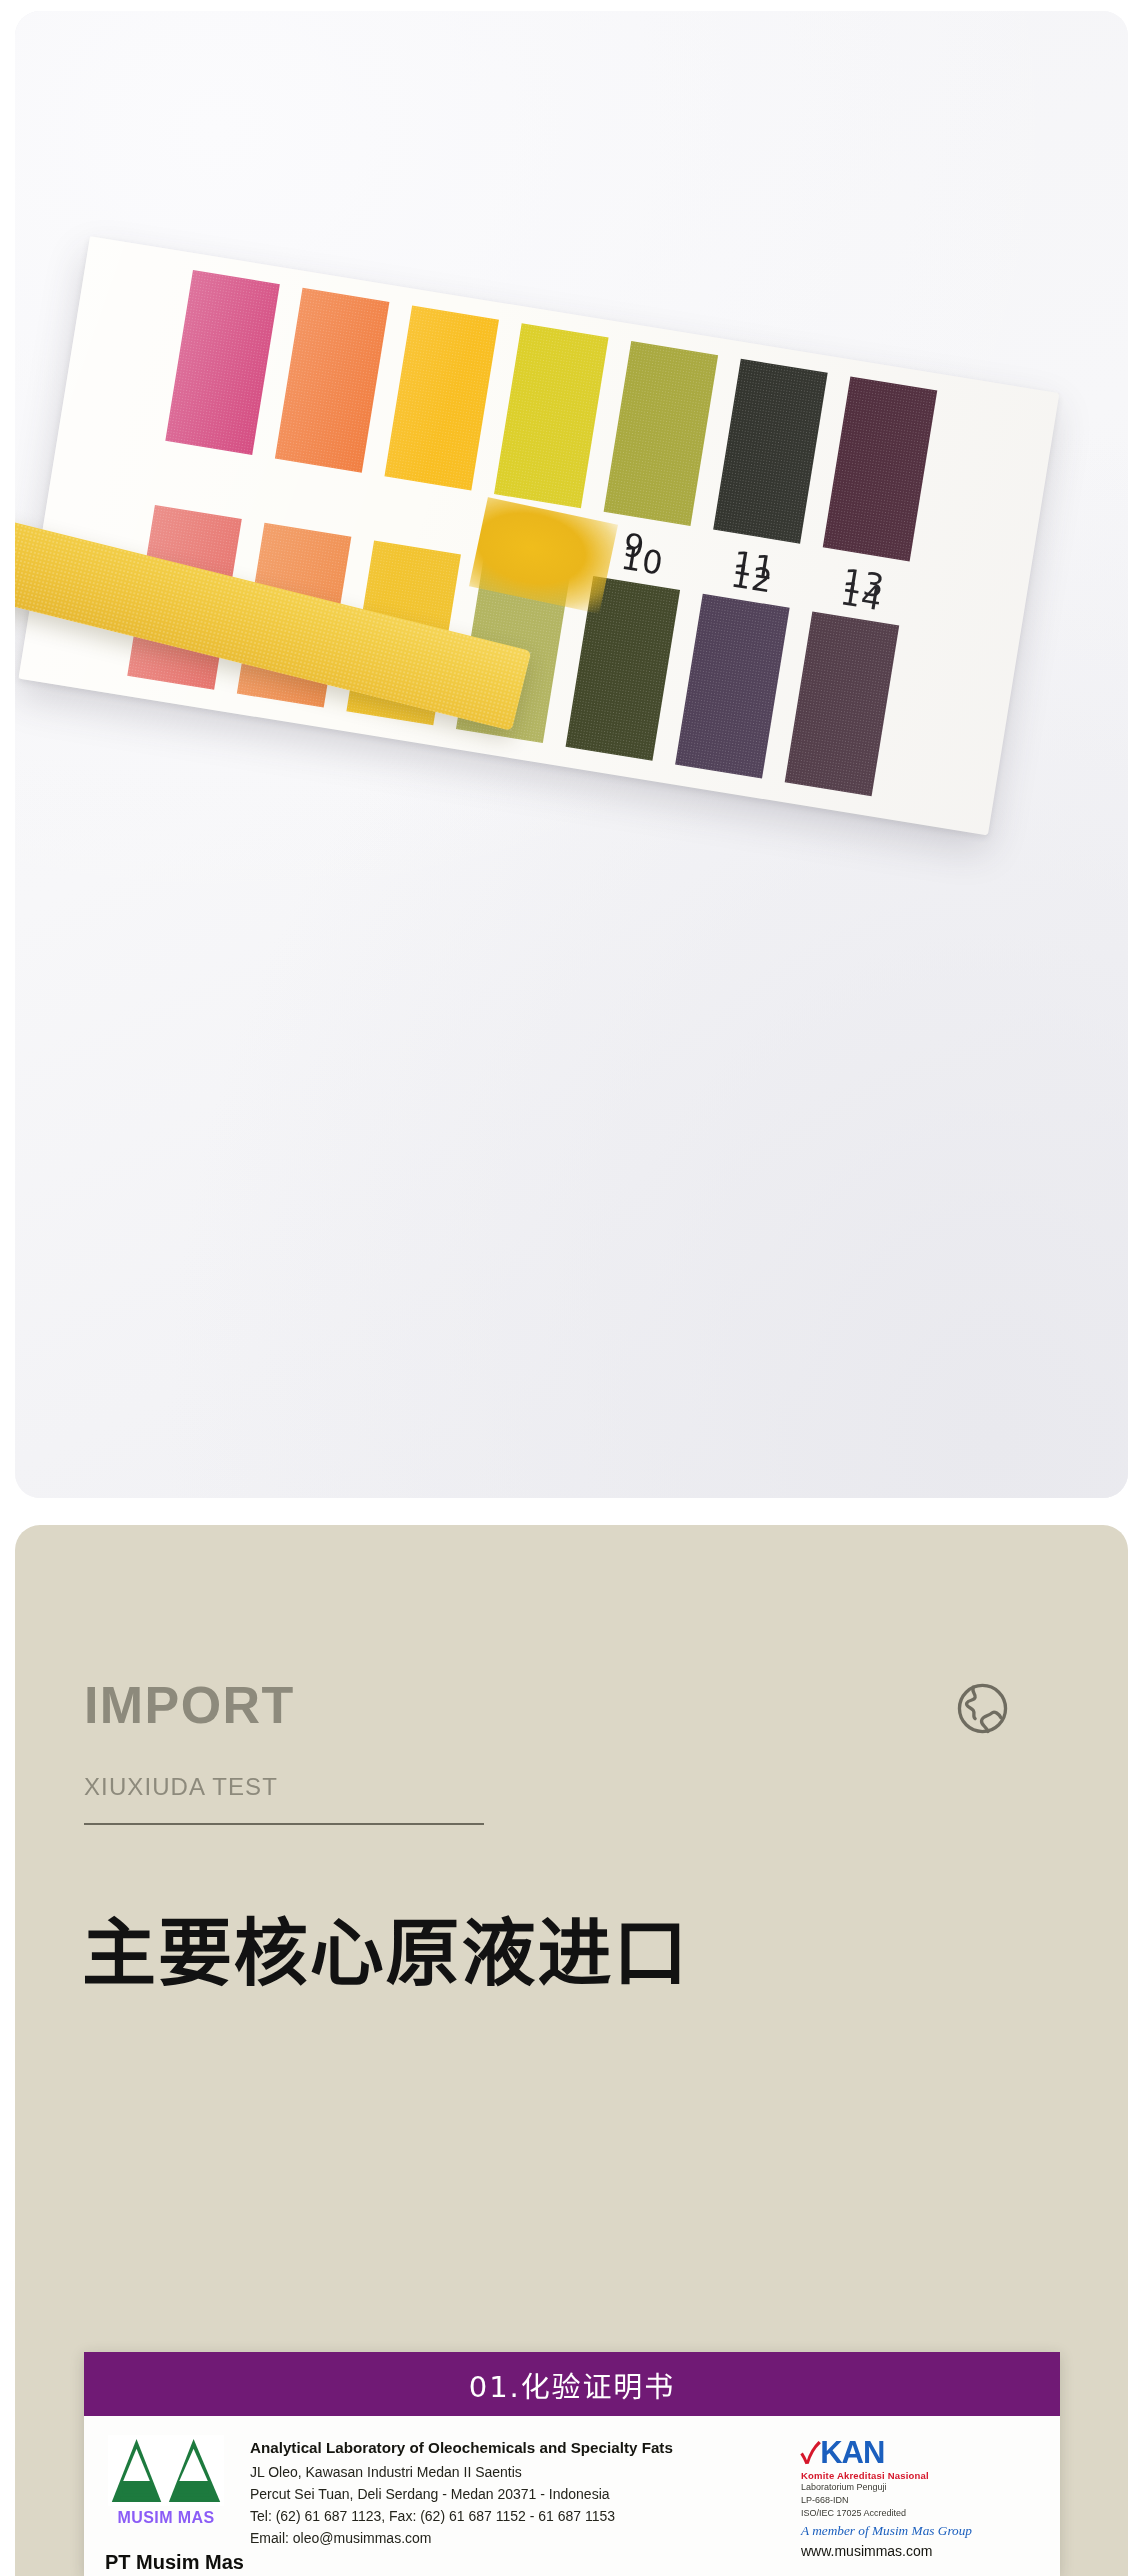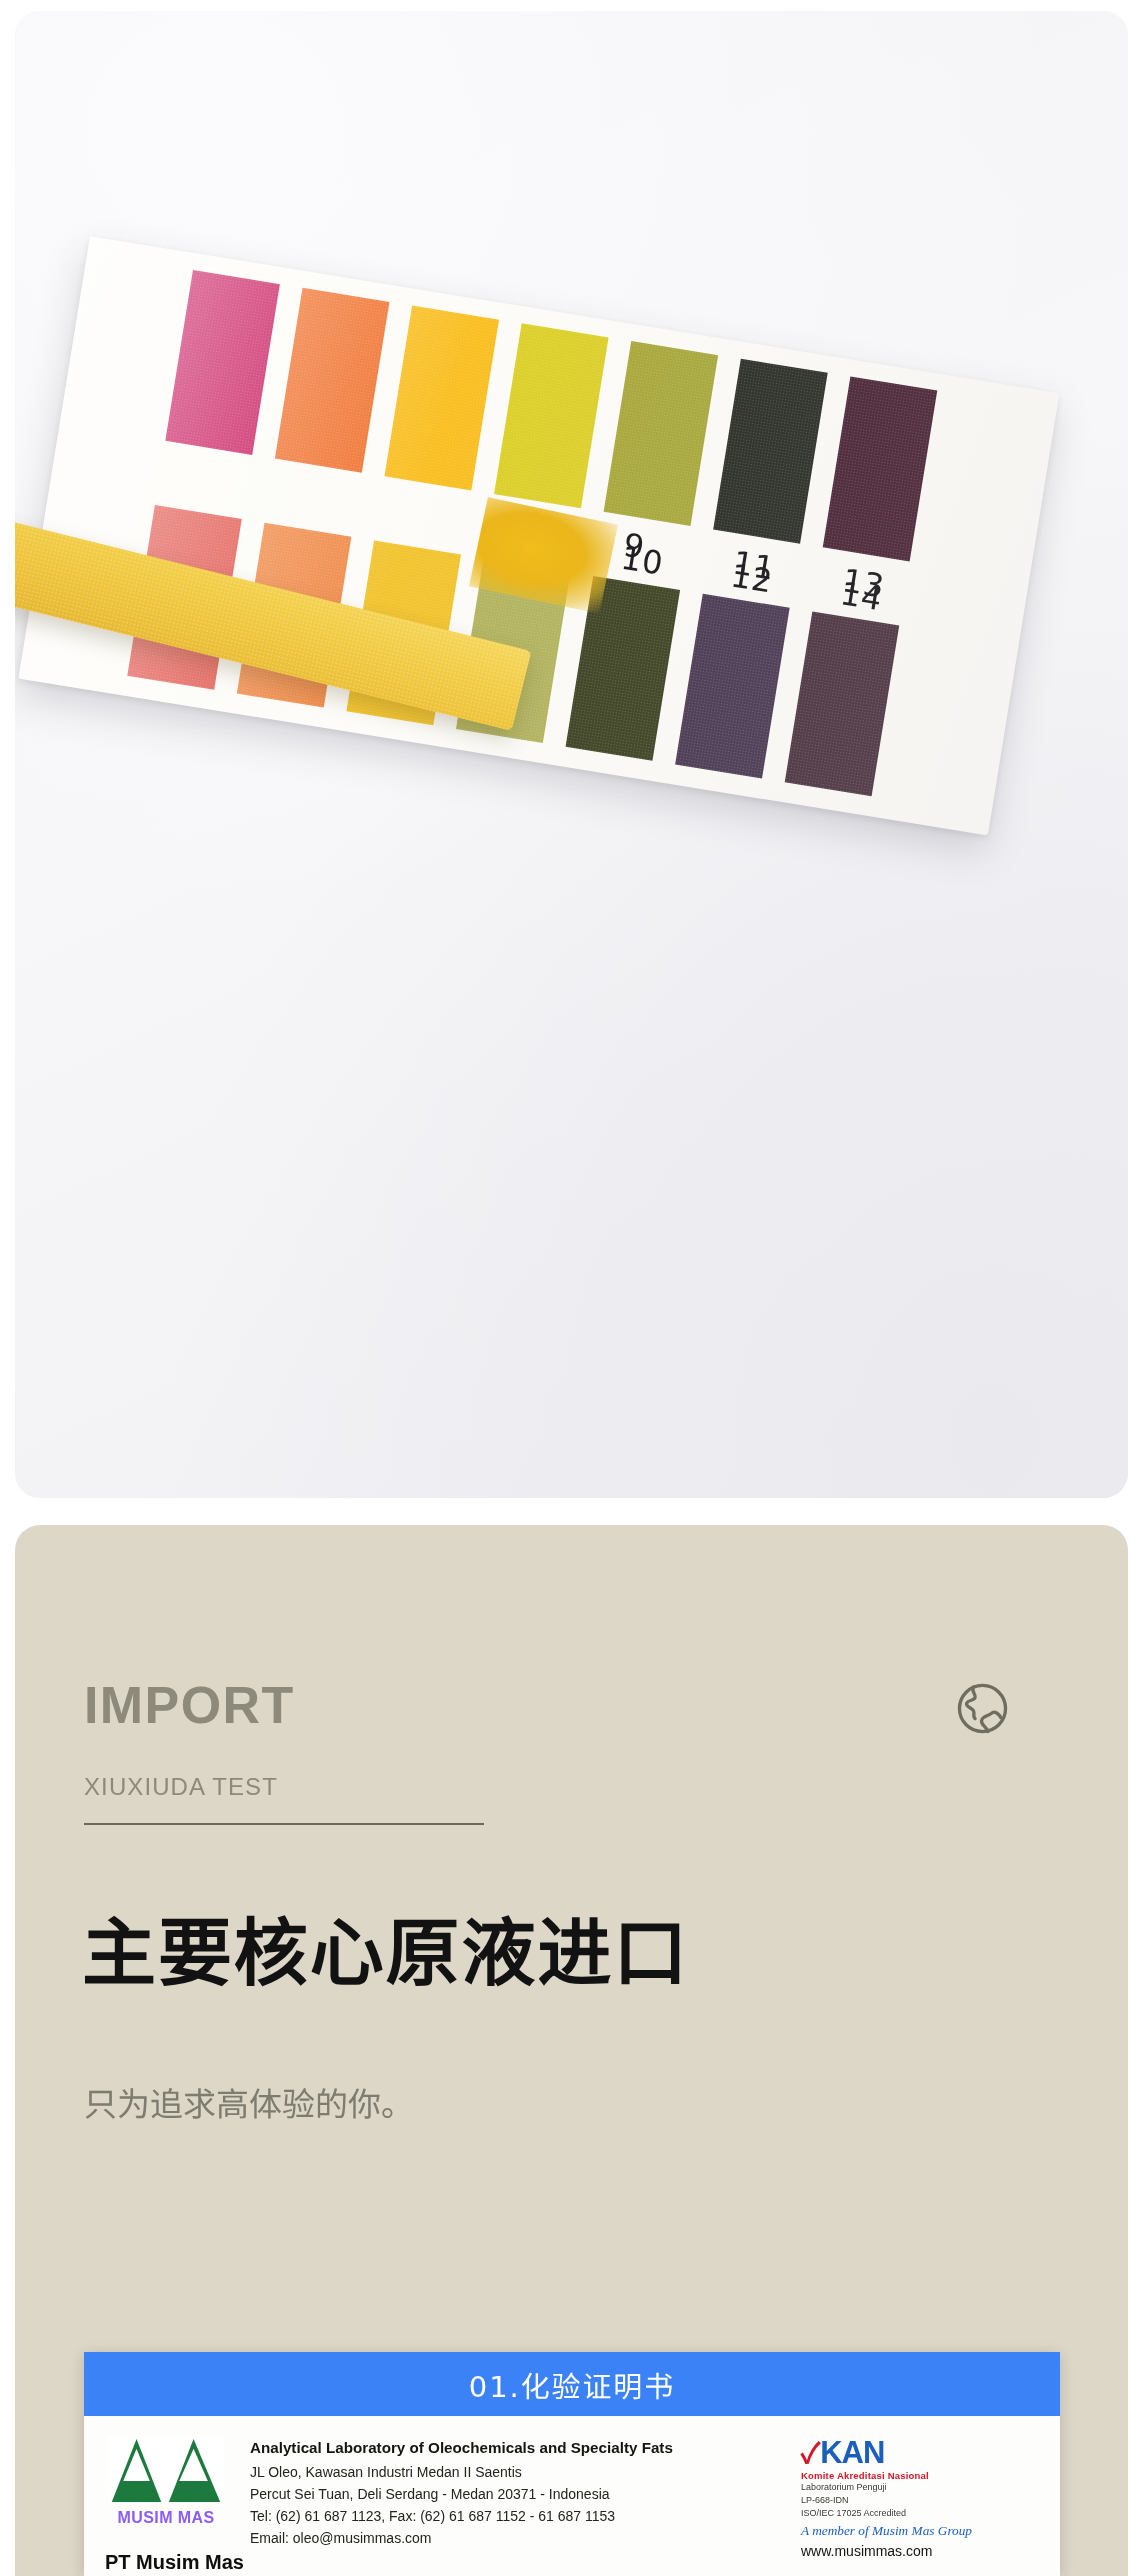--- a/index.html
+++ b/index.html
@@ -193,21 +193,21 @@
     left: 84px;
     top: 2352px;
     width: 976px;
     height: 224px;
     overflow: hidden;
     box-shadow: 0 2.9px 13.3px rgba(40,38,30,0.18);
   }
   .cert-header {
     width: 100%;
     height: 64px;
-    background: #3b82f6;
+    background: #701a75;
     display: flex;
     align-items: center;
     justify-content: center;
   }
   .cert-header-text {
     color: #ffffff;
     font-size: 29px;
     letter-spacing: 1.9px;
     font-family: "DejaVu Sans", "Liberation Sans", sans-serif;
   }
@@ -387,21 +387,20 @@
       <path d="M22 9 C20 15 25 16 24 20 C23 24 17 22 15 26 C13 30 20 31 22 34 C24 37 21 41 24 43"></path>
       <path d="M38 57 C36 51 30 50 31 45 C32 40 39 40 42 37 C45 34 50 38 52 42"></path>
     </svg>
   </span>
 
   <div class="import-sub">XIUXIUDA TEST</div>
   <div class="import-rule"></div>
   <div class="import-title">主要核心原液进口</div>
 
   <div class="import-desc">
-    <span>只为追求高体验的你。</span>
   </div>
 
   <div class="cert-wrap">
 
     <div class="cert-header">
       <div class="cert-header-text">01.化验证明书</div>
     </div>
 
     <div class="cert-body">
       <div class="cert-top">

